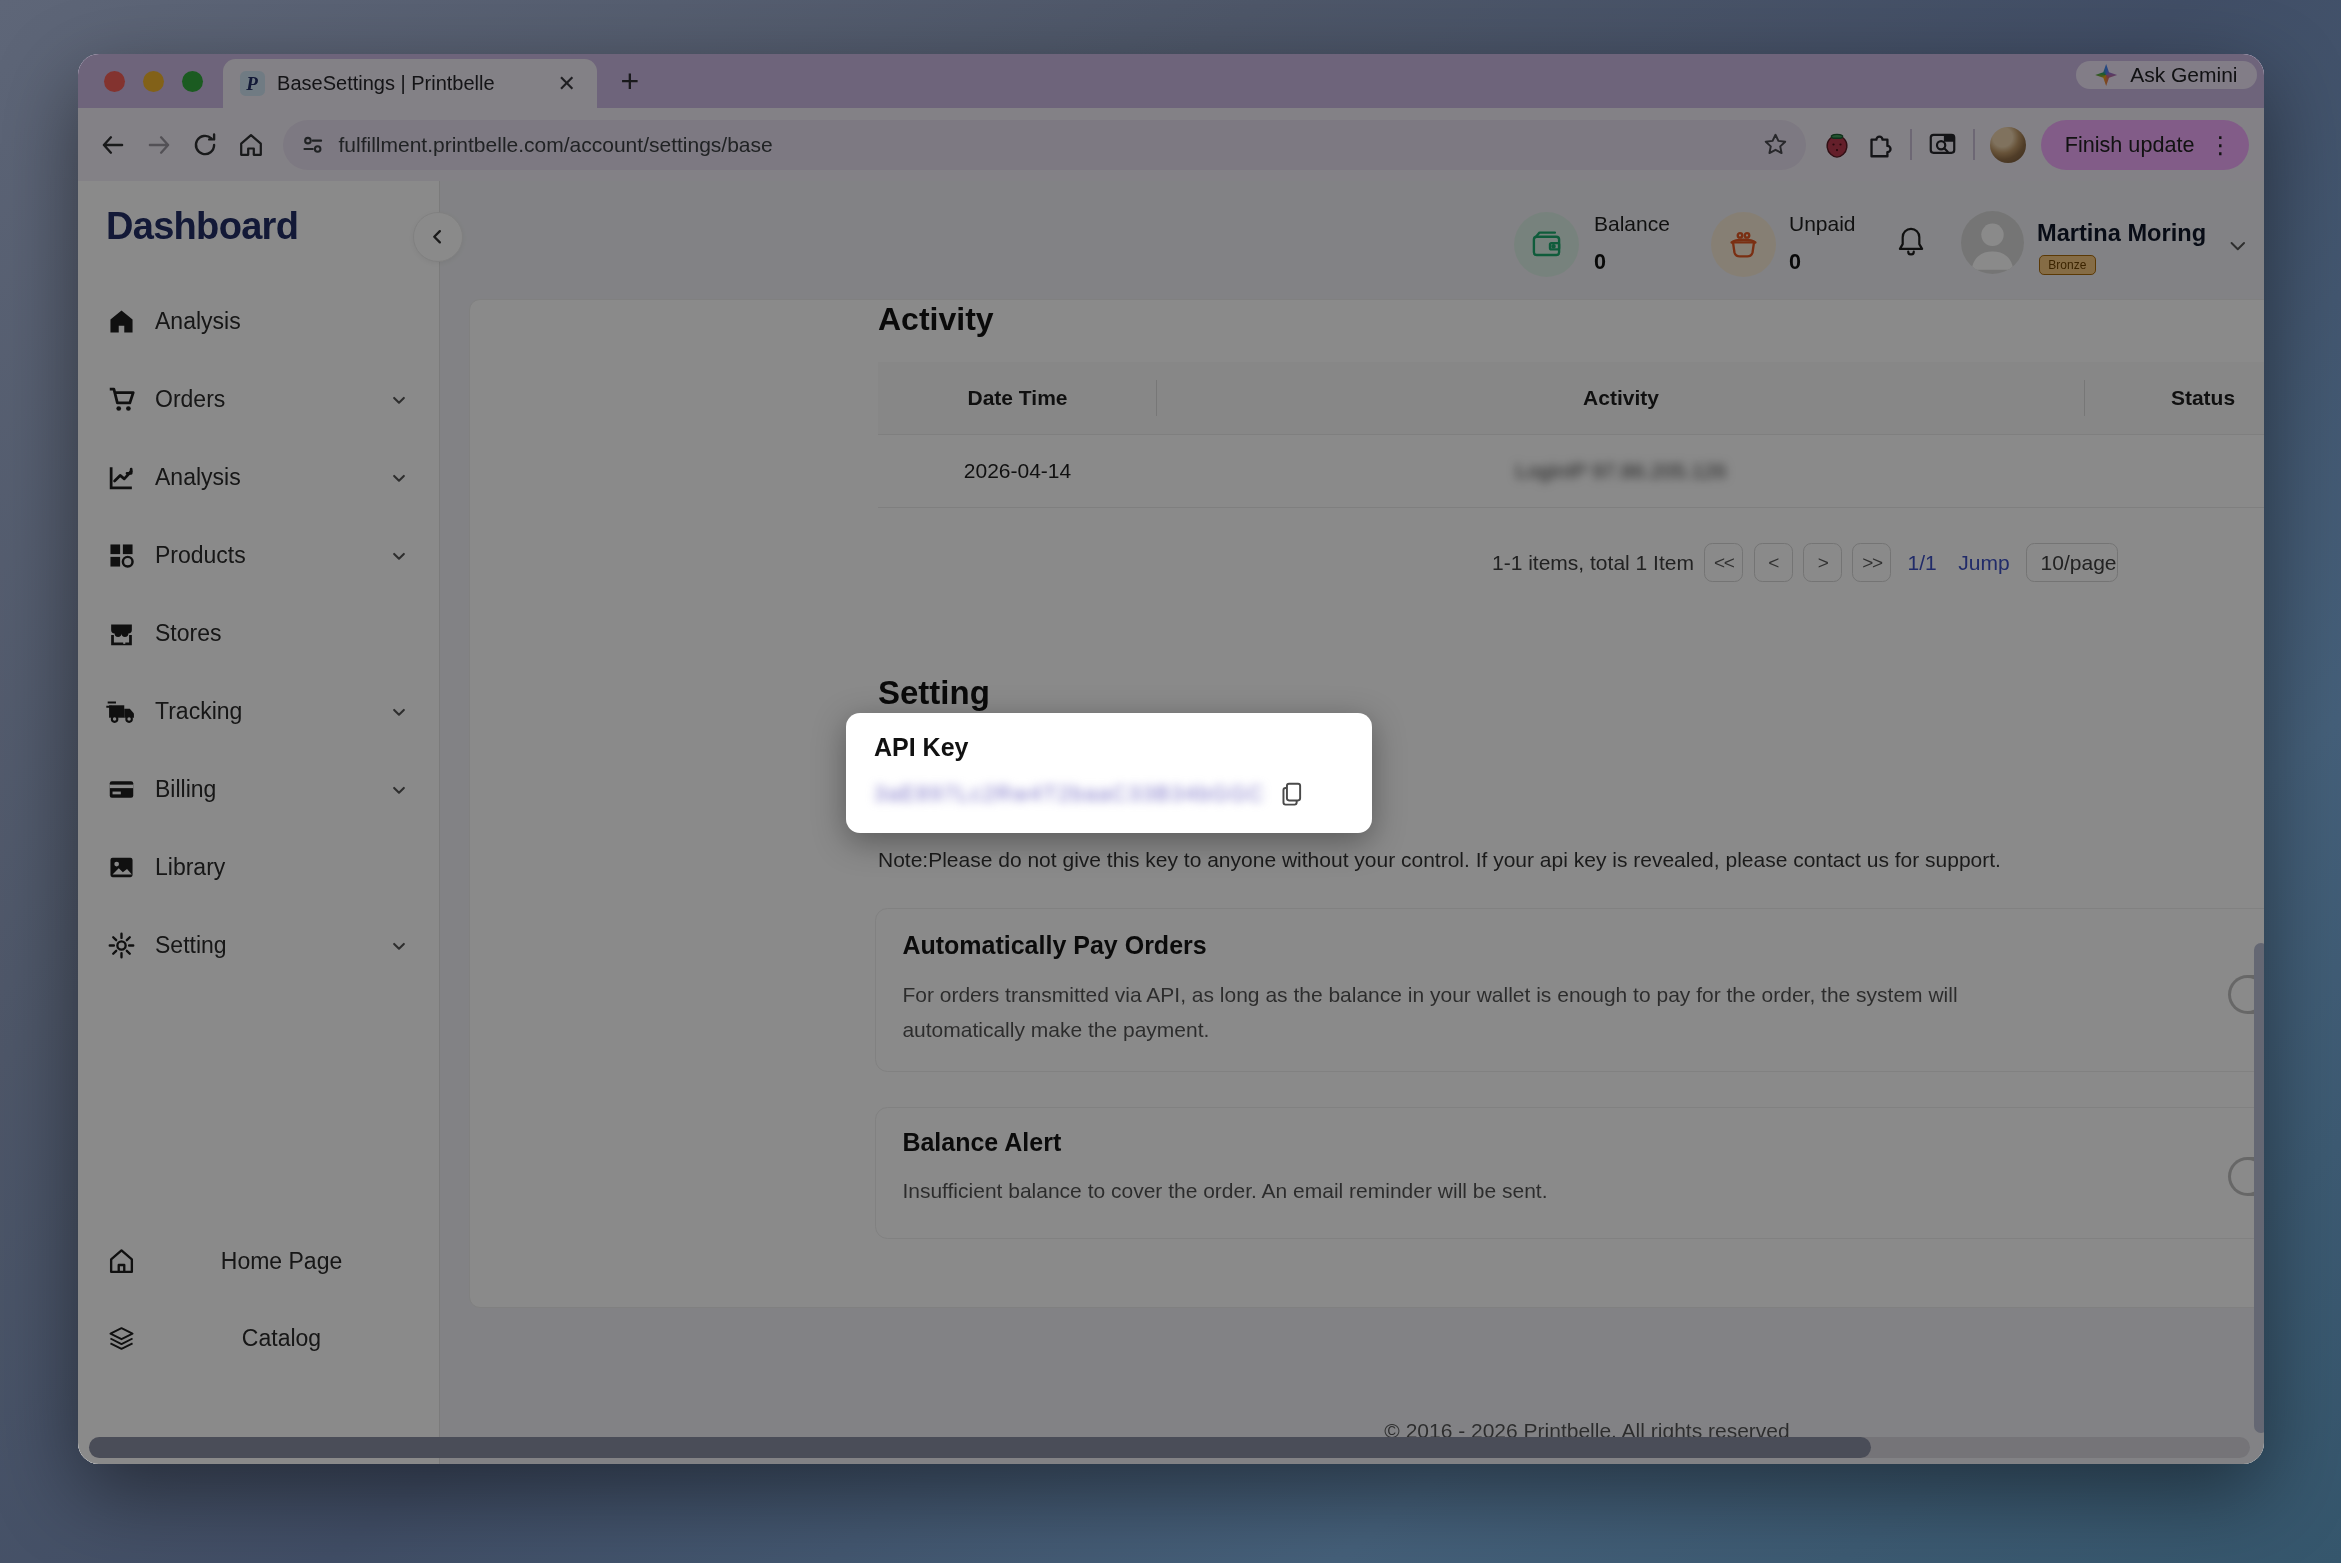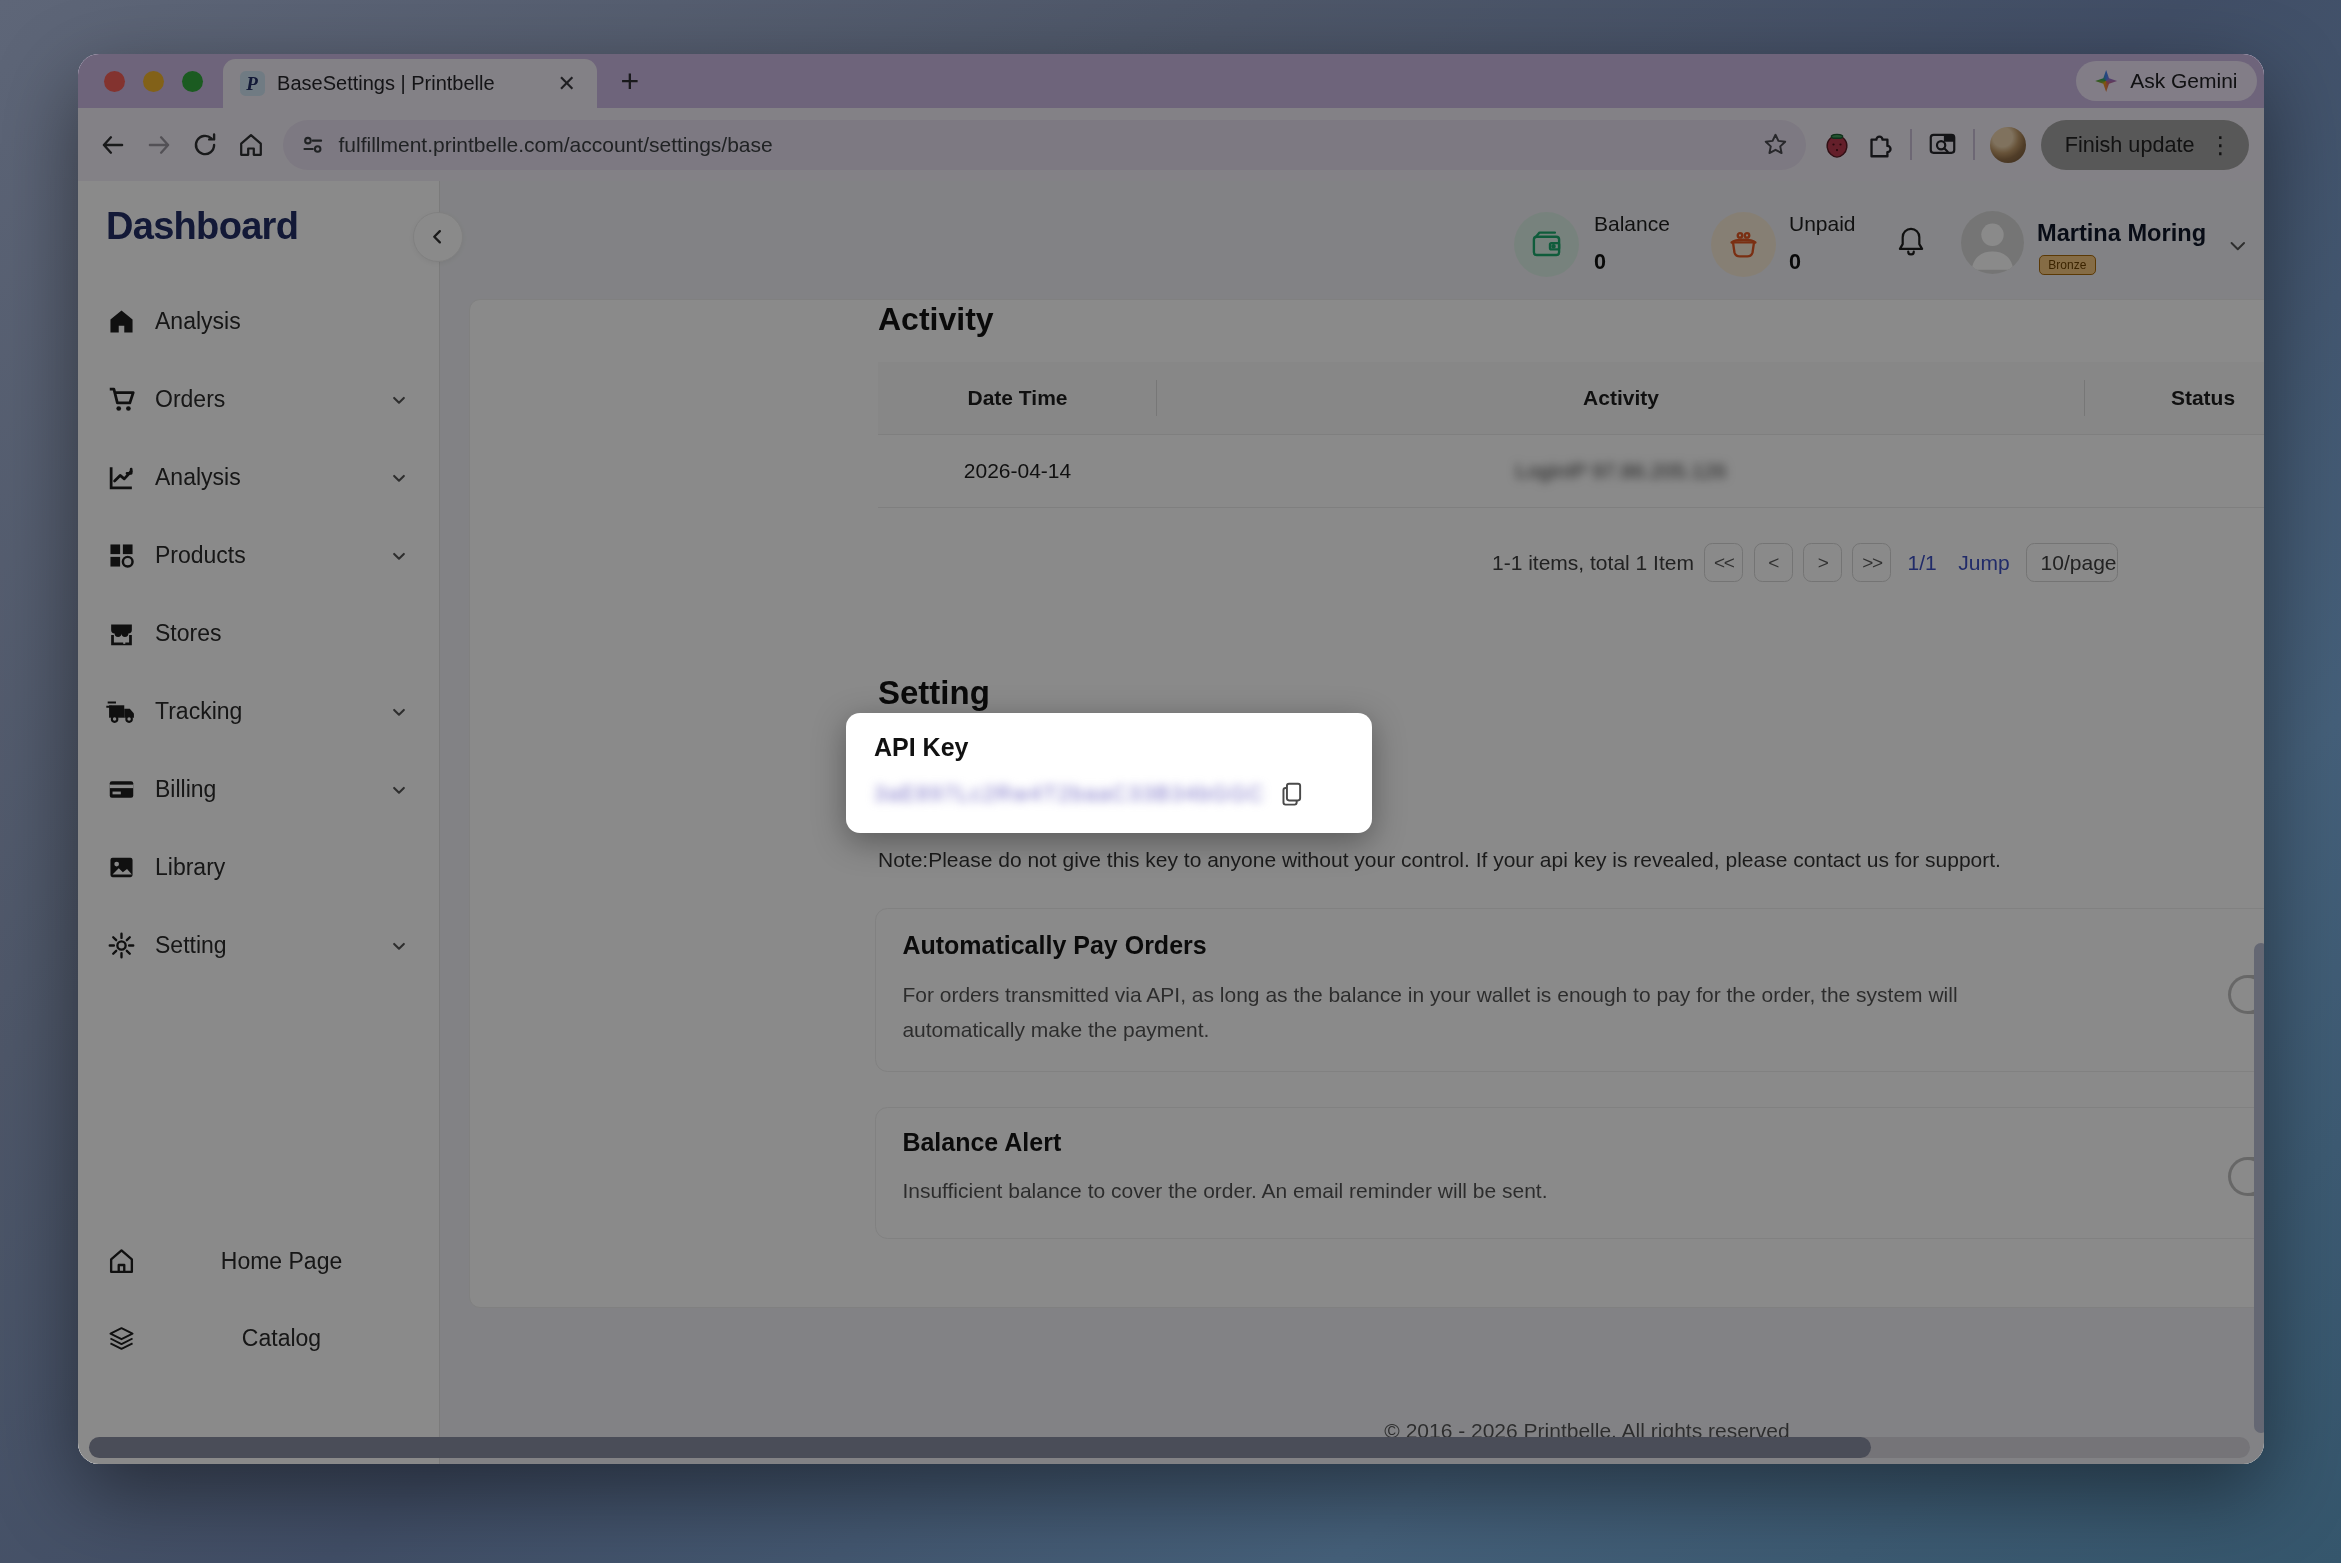--- a/index.html
+++ b/index.html
@@ -22,38 +22,38 @@
   .light.red{background:#f35f57;} .light.yellow{background:#f0b32e;} .light.green{background:#32a83e;}
   .tab {
     margin-left:19.5px; width:374px; height:49px; align-self:flex-end;
     background:#f3eef7; border-radius:12.5px 12.5px 0 0; display:flex; align-items:center; padding:0 16.7px; gap:12.5px;
   }
   .favicon { width:25px; height:25px; border-radius:5.6px; background:#cfe4f2; color:#232f66;
     font:italic 700 19px "Liberation Serif", serif; display:flex; align-items:center; justify-content:center; }
   .tab-title { font-size:20px; color:#26262b; white-space:nowrap; overflow:hidden; flex:1; }
   .tab-close { font-size:22px; color:#3a3a40; padding:0 4.2px; }
   .newtab { font-size:32px; color:#2f2f35; margin-left:23.6px; font-weight:300; }
-  .gemini-pill { position:absolute; right:7px; top:7px; height:40px; padding:0 19.5px; border-radius:20px;
+  .gemini-pill { position:absolute; right:7px; top:7px; height:28px; padding:0 19.5px; border-radius:20px;
     background:#f0e7fa; display:flex; align-items:center; gap:13px; }
   .gemini-star { width:22px; height:22px;
     background:conic-gradient(from 0deg,#4285f4,#9b72cb,#d96570,#f2a60c,#34a853,#4285f4);
     clip-path:polygon(50% 0,63% 37%,100% 50%,63% 63%,50% 100%,37% 63%,0 50%,37% 37%); }
   .gemini-label { font-size:21px; color:#202124; }
   
   .toolbar { height:73px; background:#f3eef7; display:flex; align-items:center; padding:0 15.3px; gap:7px; flex:0 0 auto; }
   .nav-ic { width:39px; height:39px; display:flex; align-items:center; justify-content:center; color:#2f3033; border-radius:50%; }
   .nav-ic.disabled { color:#9a97a0; }
   .urlbar { flex:1; height:50px; background:#e7dff0; border-radius:25px; margin:0 9.7px 0 5.6px;
     display:flex; align-items:center; padding:0 18px; gap:14px; min-width:0; }
   .url-text { font-size:21px; color:#3c4043; white-space:nowrap; overflow:hidden; flex:1; }
   .tool-right { display:flex; align-items:center; gap:15.3px; color:#2f3033; }
   .vdiv { width:1.4px; height:31px; background:#c9bfd6; }
   .avatar-photo { width:36px; height:36px; border-radius:50%;
     background:radial-gradient(circle at 35% 28%, #ecd3ae 0 28%, #c09a6a 46%, #94714a 64%, #6b4f33 100%); }
-  .update-pill { height:50px; padding:0 16.7px 0 23.6px; border-radius:25px; background:#a3a3a3;
+  .update-pill { height:50px; padding:0 16.7px 0 23.6px; border-radius:25px; background:#f0abfc;
     display:flex; align-items:center; gap:14px; }
   .update-label { font-size:21.6px; color:#222; }
   .kebab { font-size:23.6px; color:#222; letter-spacing:0; }
   
   .app { flex:1; display:flex; position:relative; background:#f0f1f5; min-height:0; }
   .sidebar { width:362px; background:#fff; border-right:1.4px solid #e4e4e4; position:relative; flex:0 0 auto; }
   .logo-row { height:90px; display:flex; align-items:center; padding-left:28px; }
   .logo { font-size:38px; font-weight:700; color:#232f66; letter-spacing:-0.7px; }
   .collapse-btn { position:absolute; left:335px; top:31px; width:50px; height:50px; border-radius:50%;
     background:#fff; border:1.4px solid #ececec; display:flex; align-items:center; justify-content:center;

